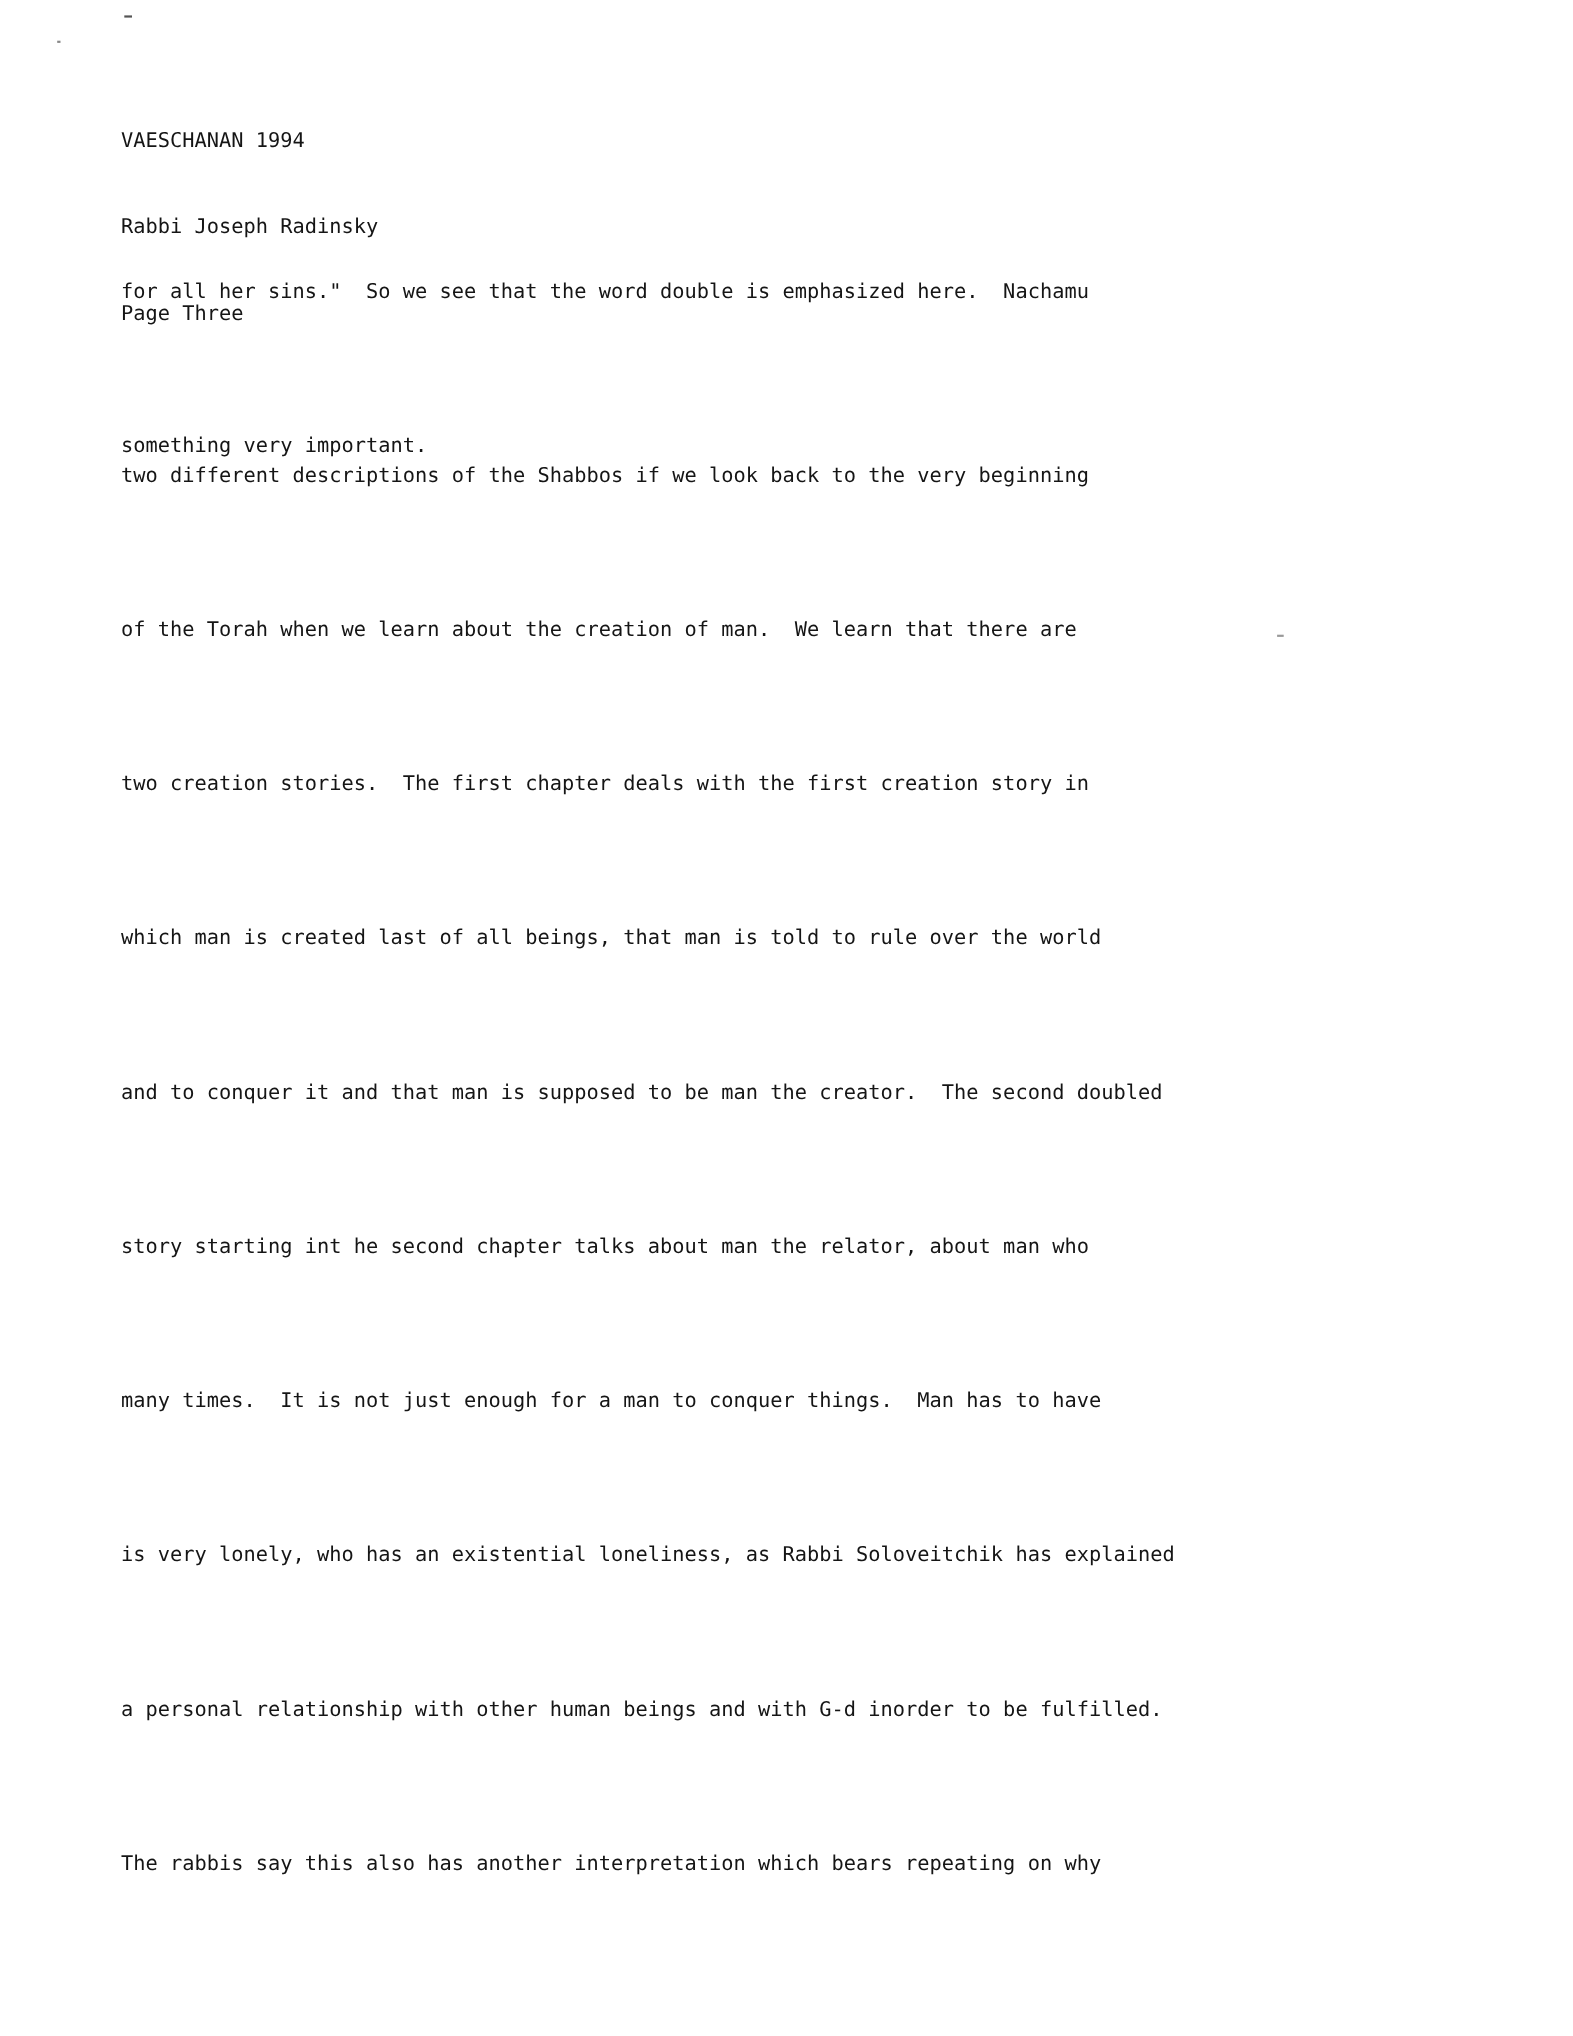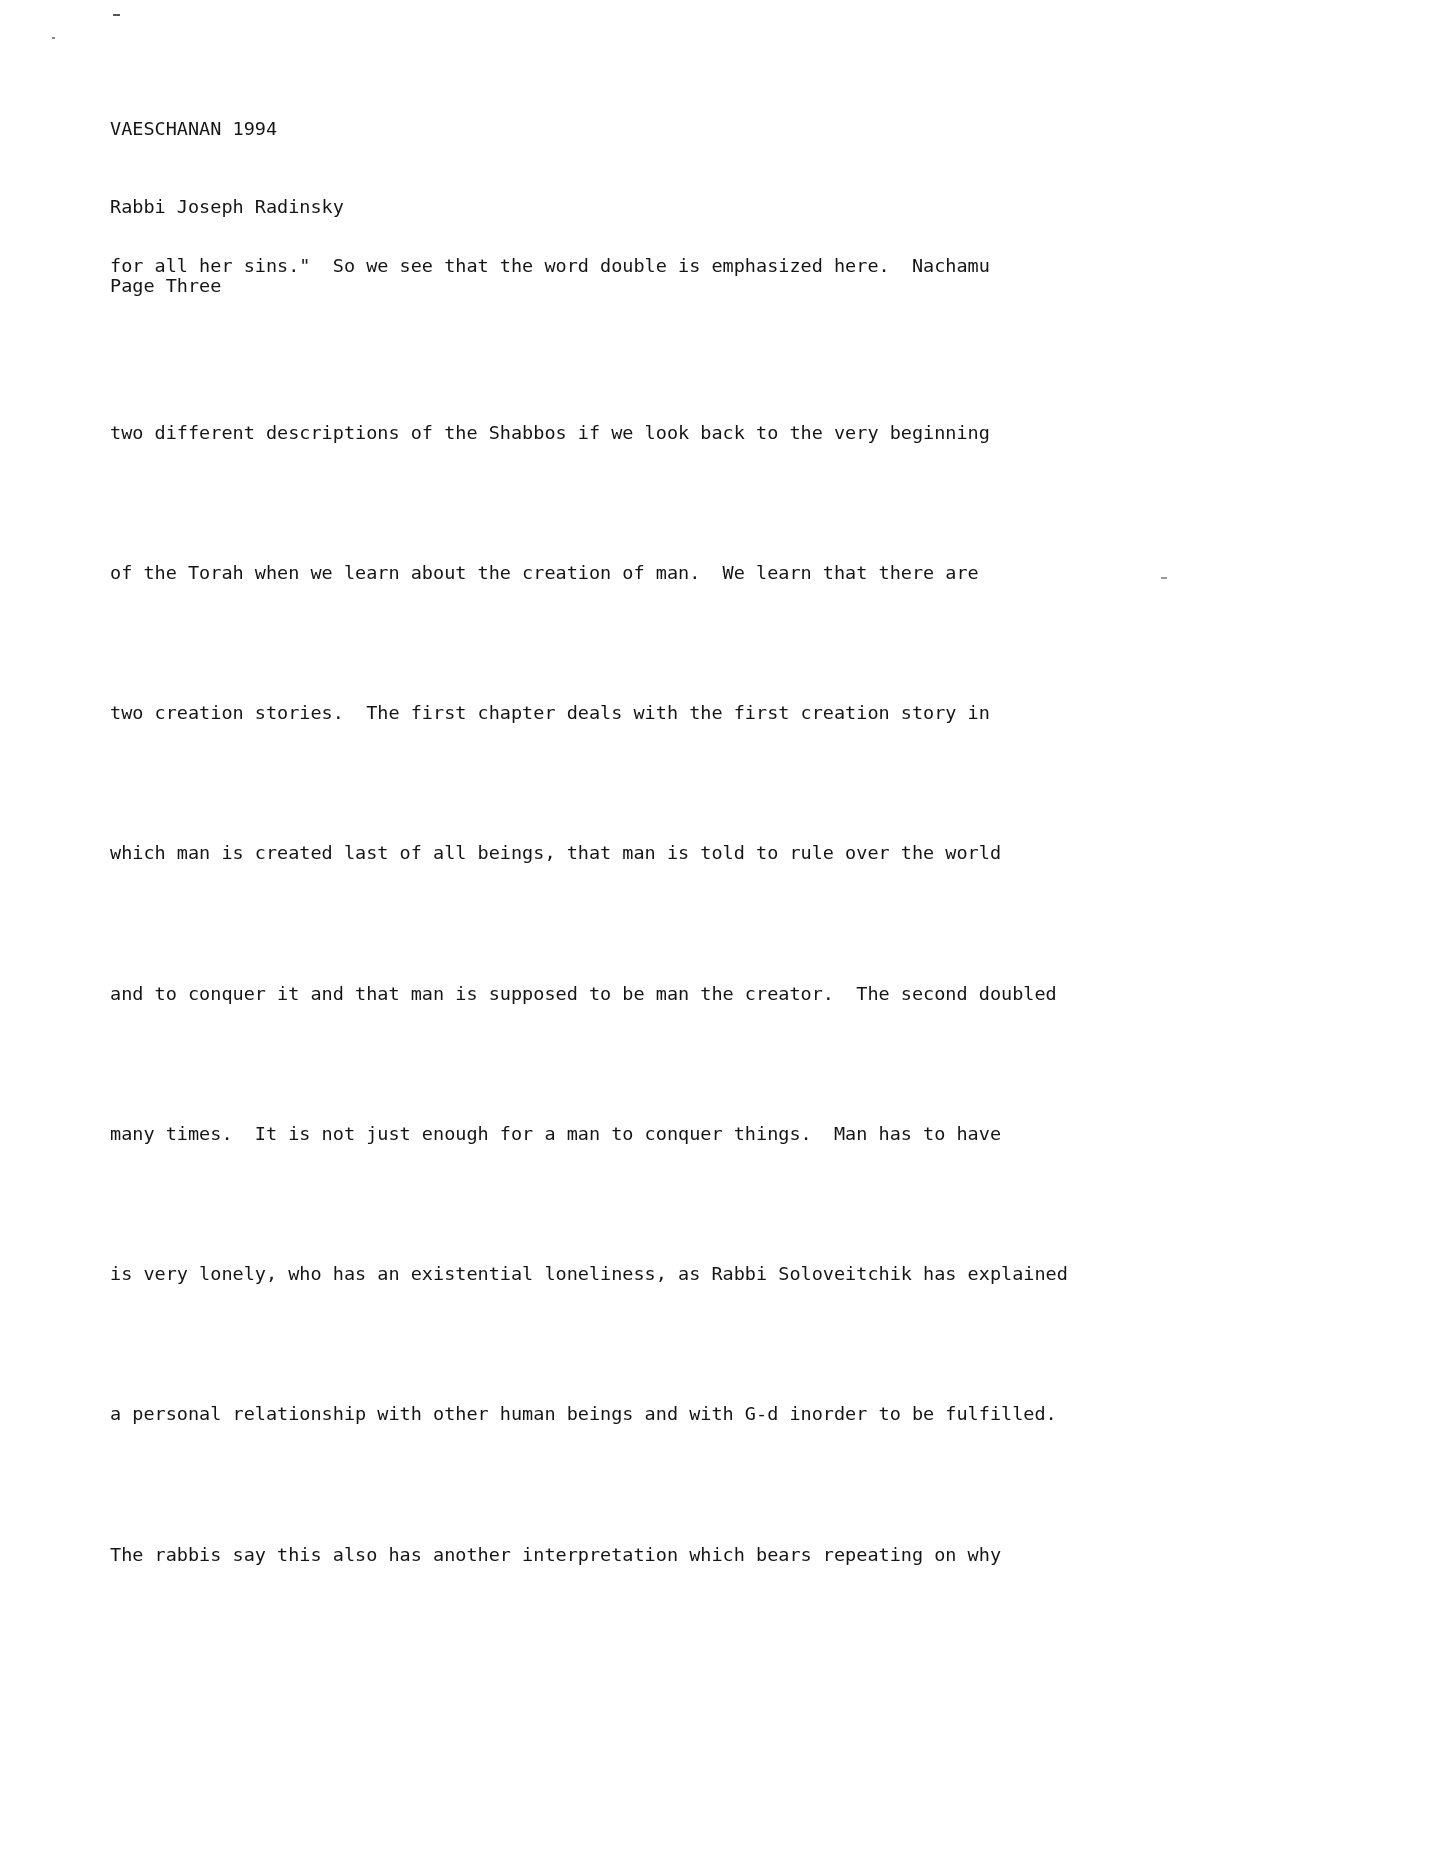--- a/index.html
+++ b/index.html
@@ -52,28 +52,30 @@
   <span class="artifact dash-right"></span>
 
   <div class="header-block">
     <span class="line">VAESCHANAN 1994</span>
     <span class="line">Rabbi Joseph Radinsky</span>
     <span class="line">Page Three</span>
   </div>
 
   <div class="para para-1">
     <span class="line">for all her sins."  So we see that the word double is emphasized here.  Nachamu</span>
+    <span class="line">something very important.</span>
   </div>
 
   <div class="para para-2">
     <span class="line">two different descriptions of the Shabbos if we look back to the very beginning</span>
     <span class="line">of the Torah when we learn about the creation of man.  We learn that there are</span>
     <span class="line">two creation stories.  The first chapter deals with the first creation story in</span>
     <span class="line">which man is created last of all beings, that man is told to rule over the world</span>
     <span class="line">and to conquer it and that man is supposed to be man the creator.  The second doubled</span>
+    <span class="line">story starting int he second chapter talks about man the relator, about man who</span>
     <span class="line">many times.  It is not just enough for a man to conquer things.  Man has to have</span>
     <span class="line">is very lonely, who has an existential loneliness, as Rabbi Soloveitchik has explained</span>
     <span class="line">a personal relationship with other human beings and with G-d inorder to be fulfilled.</span>
     <span class="line">The rabbis say this also has another interpretation which bears repeating on why</span>
     
     
     
     
     
     

